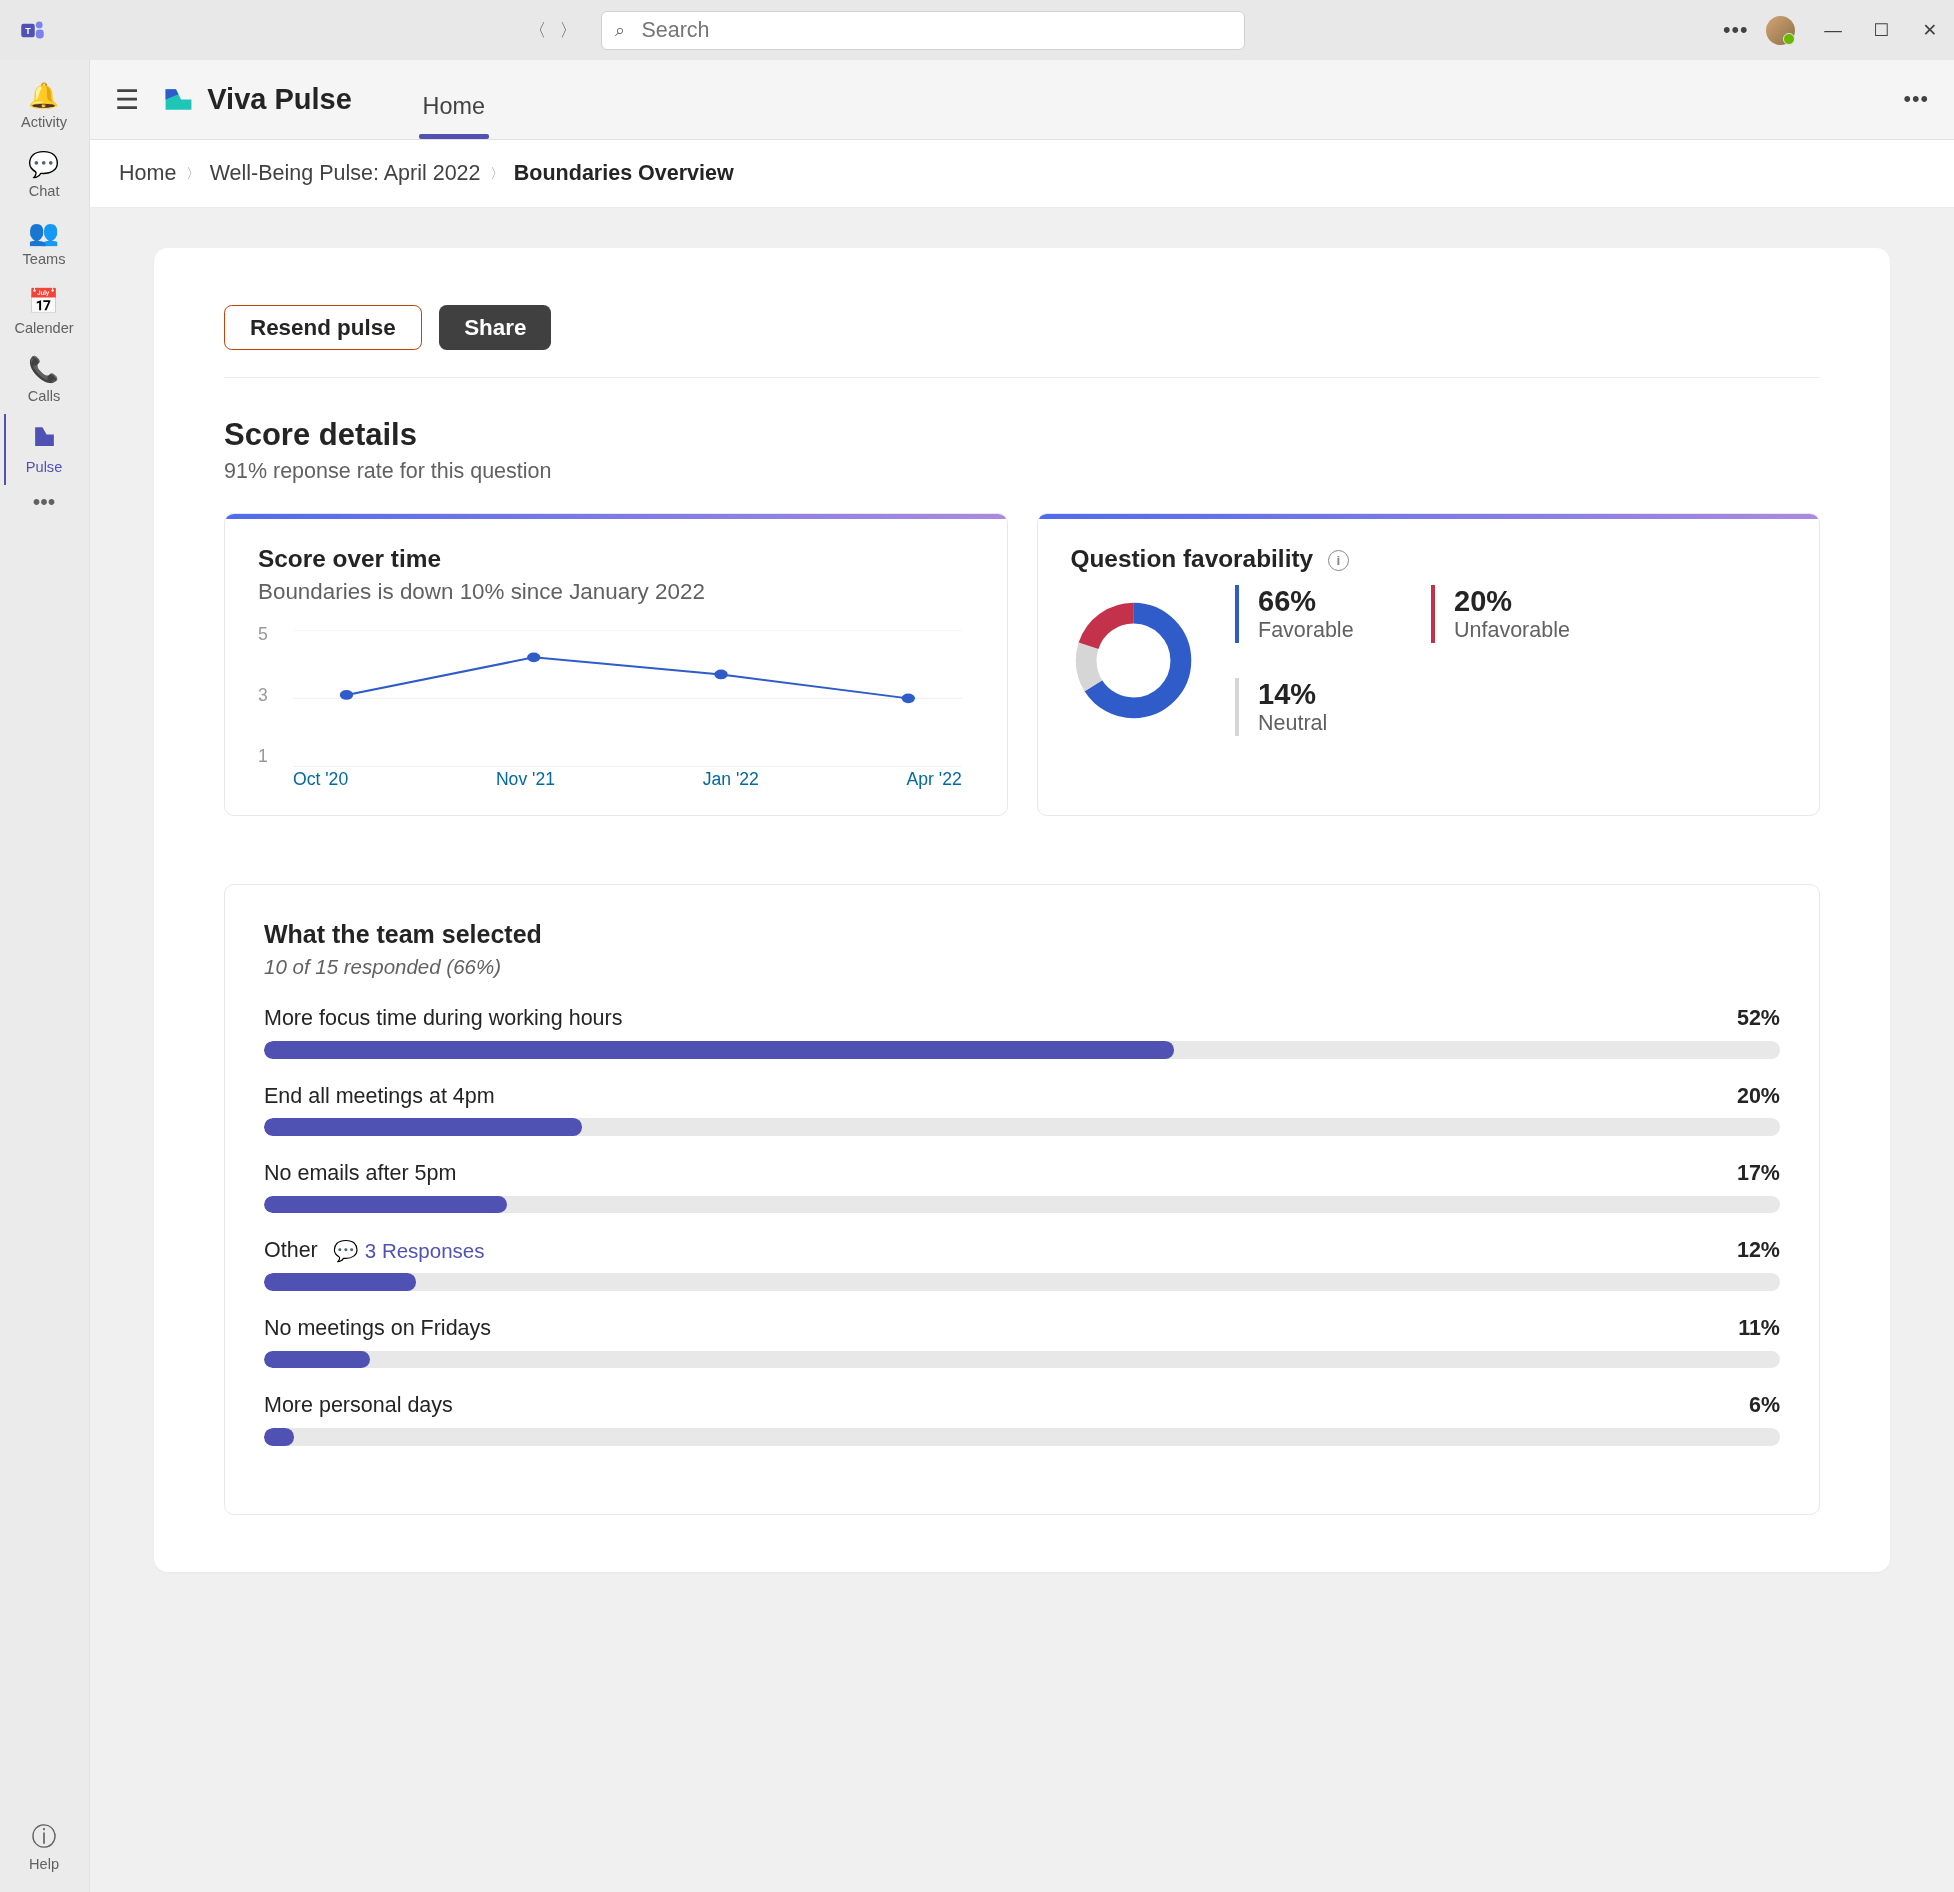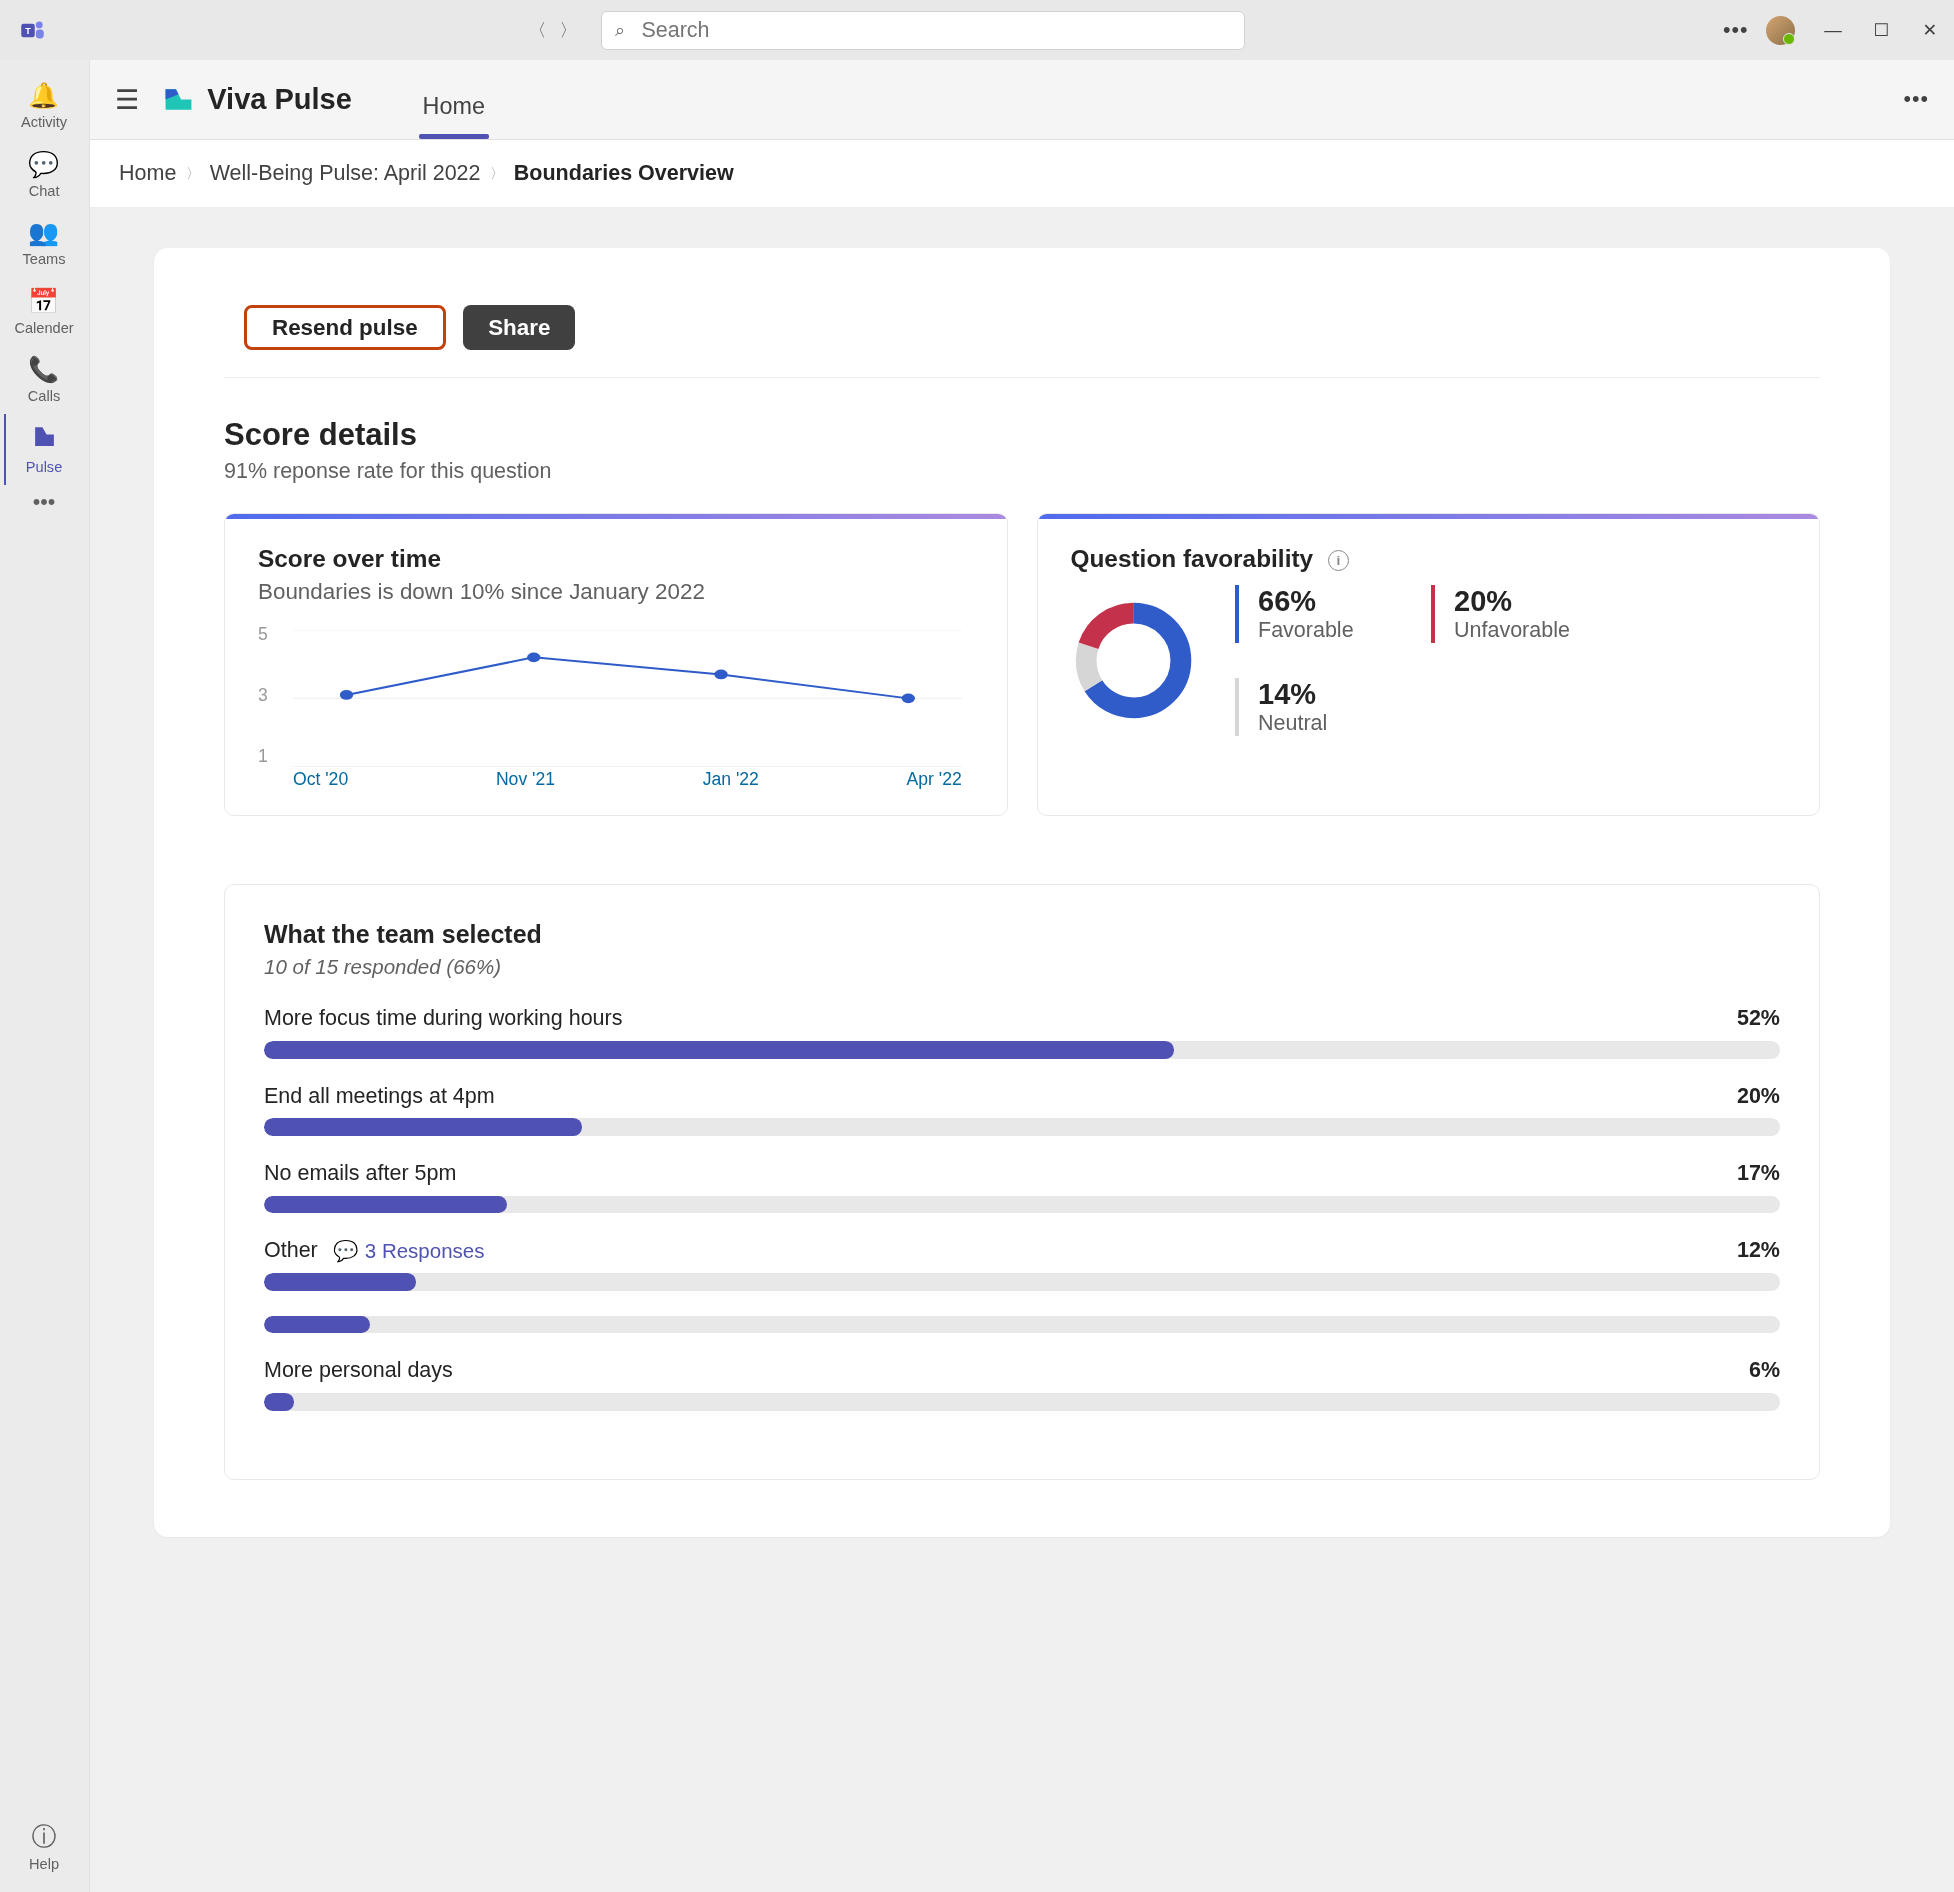--- a/index.html
+++ b/index.html
@@ -49,21 +49,21 @@
   
   .page-head { display:flex; align-items:flex-start; justify-content:space-between; padding-bottom:27px; border-bottom:1px solid #ededed; margin-bottom:39px; }
   .head-left { display:flex; align-items:center; gap:27px; }
   .head-icon { display:flex; gap:4.9px; }
   .head-icon .bar { width:13.7px; height:53px; border-radius:2.9px; background:#d6d6d6; }
   .head-icon .bar.f { background:#2f5cc9; }
   .head-title h1 { font-size:39px; font-weight:700; margin-bottom:5.9px; }
   .head-title p { font-size:21.5px; color:#616161; }
   .head-actions { display:flex; gap:17.6px; }
   .btn { height:45px; padding:0 25px; border-radius:7.8px; font-size:22.4px; font-weight:600; cursor:pointer; display:flex; align-items:center; border:none; }
-  .btn.outline { background:#fff; border:3px solid #c2410c; color:#242424;margin-left:20px; }
+  .btn.outline { background:#fff; border:1px solid #c2410c; color:#242424; }
   .btn.primary { background:#404040; color:#fff; }
   
   .section-title { font-size:31px; font-weight:700; margin-bottom:5.9px; }
   .section-sub { font-size:21.5px; color:#616161; margin-bottom:29px; }
   
   .score-cards { display:flex; gap:29px; margin-bottom:68px; }
   .score-card { flex:1; border:1px solid #e8e8e8; border-radius:9.8px; padding:31px 33px 25px; position:relative; overflow:hidden; }
   .score-card::before { content:''; position:absolute; top:0; left:0; right:0; height:4.9px; background:linear-gradient(90deg,#4f6bed,#ab8ae0); }
   .sc-title { font-size:24.4px; font-weight:600; margin-bottom:5.9px; }
   .sc-sub { font-size:22.4px; color:#616161; margin-bottom:19.5px; }
@@ -298,20 +298,26 @@
                 <span>Other</span>
                 <span class="hc-resp-link"><span>💬</span> 3 Responses</span>
               </div>
               <span class="pct">12%</span>
             </div>
             <div class="hc-bar-track">
               <div class="hc-bar-fill" style="width: 10%;"></div>
             </div>
           </div>
           <div class="hc-row">
+            <div class="hc-row-top">
+              <div class="hc-label-wrap">
+                <span>No meetings on Fridays</span>
+              </div>
+              <span class="pct">11%</span>
+            </div>
             <div class="hc-bar-track">
               <div class="hc-bar-fill" style="width: 7%;"></div>
             </div>
           </div>
           <div class="hc-row">
             <div class="hc-row-top">
               <div class="hc-label-wrap">
                 <span>More personal days</span>
               </div>
               <span class="pct">6%</span>

